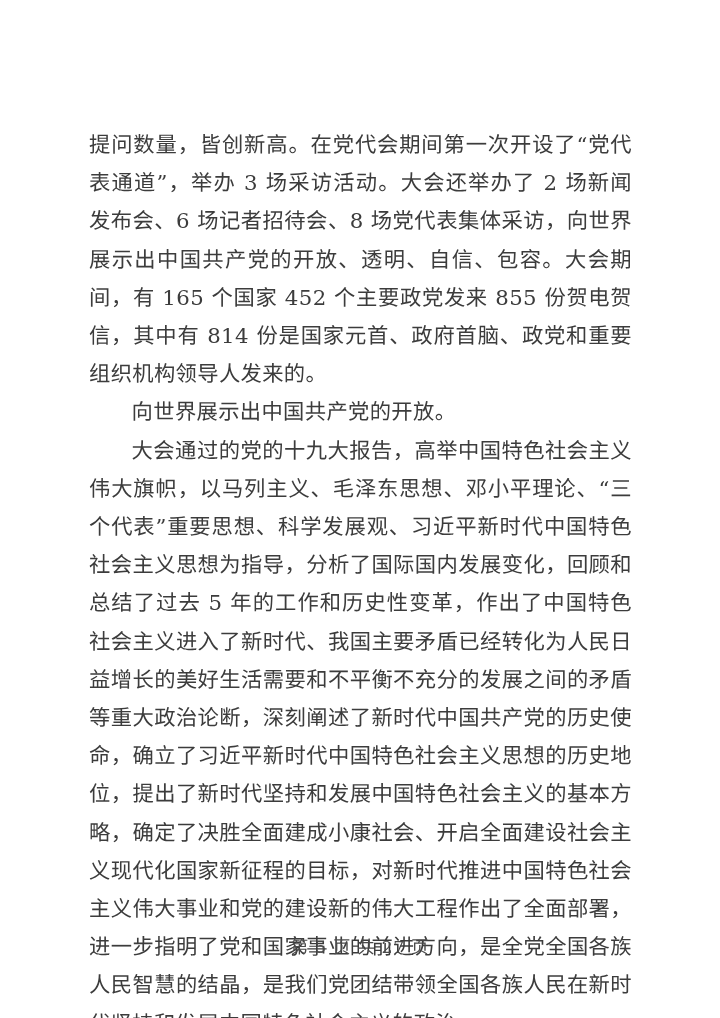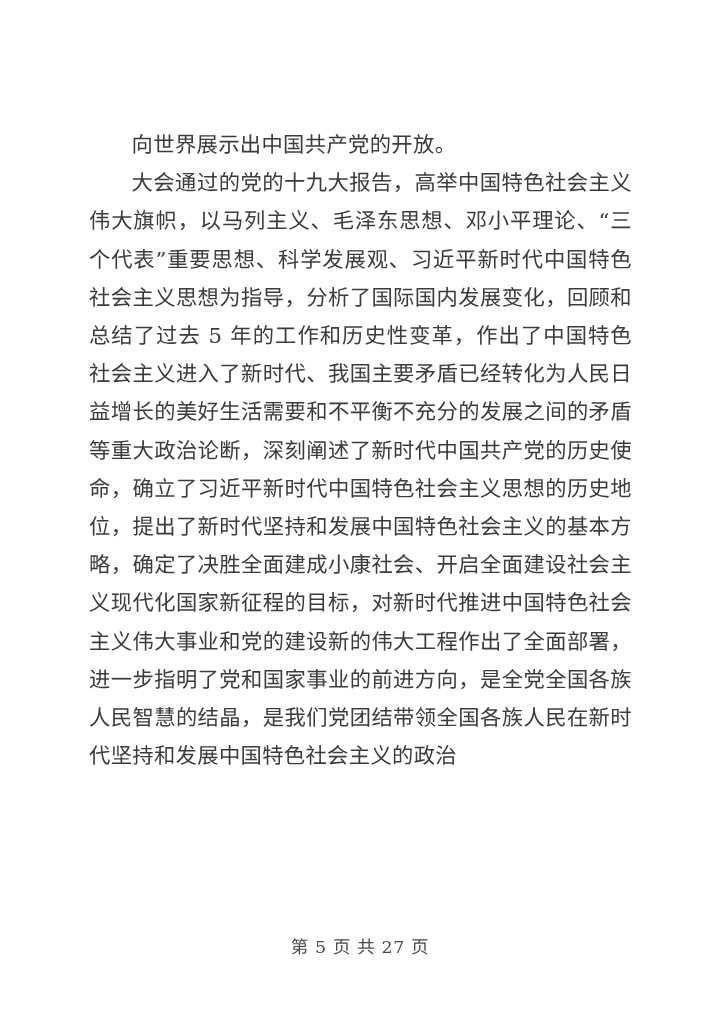--- a/index.html
+++ b/index.html
@@ -64,20 +64,21 @@
     letter-spacing: 0.6px;
   }
 </style>
 </head>
 <body>
 
 <div class="page">
 
   <div class="doc-body">
 
+    <p class="para continuation">提问数量，皆创新高。在党代会期间第一次开设了“党代表通道”，举办 3 场采访活动。大会还举办了 2 场新闻发布会、6 场记者招待会、8 场党代表集体采访，向世界展示出中国共产党的开放、透明、自信、包容。大会期间，有 165 个国家 452 个主要政党发来 855 份贺电贺信，其中有 814 份是国家元首、政府首脑、政党和重要组织机构领导人发来的。</p>
 
     <p class="para indented">向世界展示出中国共产党的开放。</p>
 
     <p class="para indented">大会通过的党的十九大报告，高举中国特色社会主义伟大旗帜，以马列主义、毛泽东思想、邓小平理论、“三个代表”重要思想、科学发展观、习近平新时代中国特色社会主义思想为指导，分析了国际国内发展变化，回顾和总结了过去 5 年的工作和历史性变革，作出了中国特色社会主义进入了新时代、我国主要矛盾已经转化为人民日益增长的美好生活需要和不平衡不充分的发展之间的矛盾等重大政治论断，深刻阐述了新时代中国共产党的历史使命，确立了习近平新时代中国特色社会主义思想的历史地位，提出了新时代坚持和发展中国特色社会主义的基本方略，确定了决胜全面建成小康社会、开启全面建设社会主义现代化国家新征程的目标，对新时代推进中国特色社会主义伟大事业和党的建设新的伟大工程作出了全面部署，进一步指明了党和国家事业的前进方向，是全党全国各族人民智慧的结晶，是我们党团结带领全国各族人民在新时代坚持和发展中国特色社会主义的政治</p>
 
   </div>
 
   <div class="footer">第 5 页  共 27 页</div>
 
 </div>

